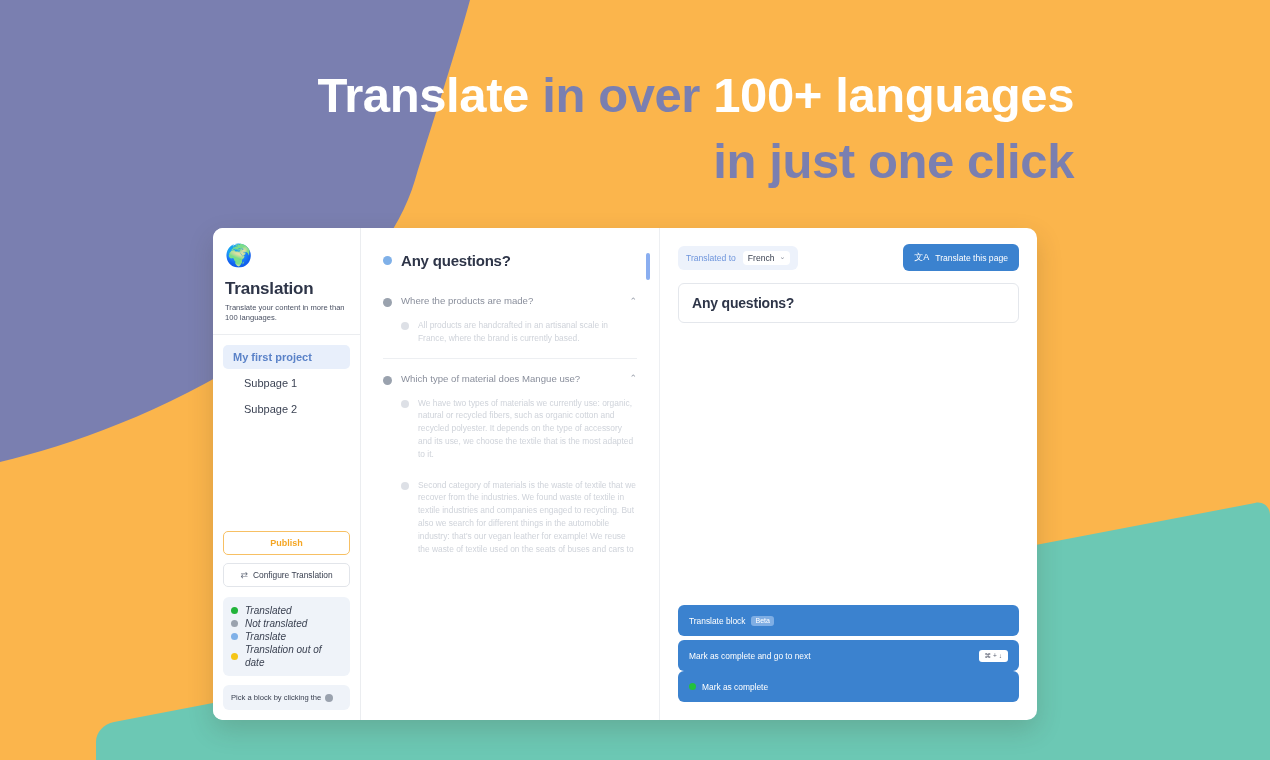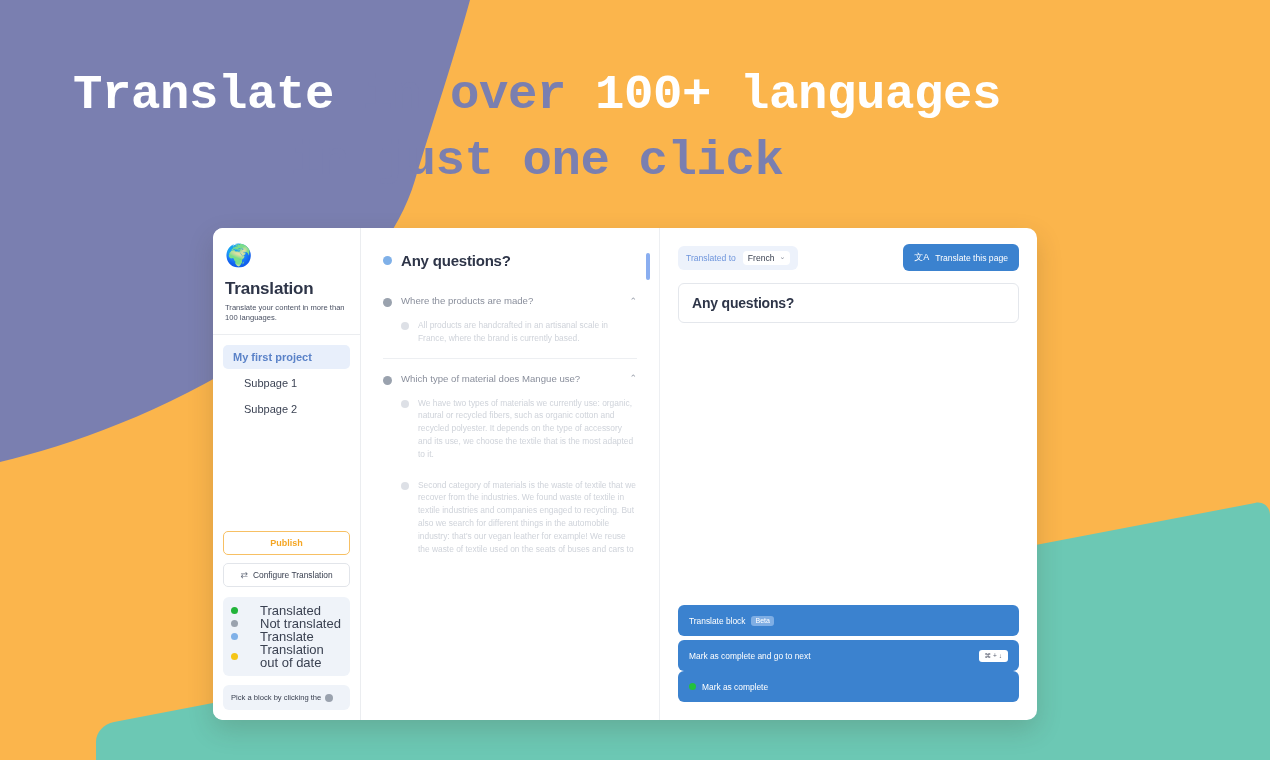--- a/index.html
+++ b/index.html
@@ -15,24 +15,23 @@
     position: absolute; inset: 0;
     background: #FBB54C;
     overflow: hidden;
   }
   #bg-svg { position: absolute; inset: 0; width: 1270px; height: 760px; display: block; }
 
   
   .hero {
     position: absolute;
     left: 0; top: 62px; width: 1074px;
-    text-align: center;
+    text-align: right;
     z-index: 3;
     pointer-events: none;
-    font-family: Liberation Mono, monospace;
   }
   .hero-line {
     font-size: 49px;
     font-weight: 700;
     line-height: 66px;
     letter-spacing: -0.4px;
   }
   .hl-white { color: #FFFFFF; }
   .hl-purple { color: #7A7FB0; }
 
@@ -136,24 +135,25 @@
 
   .legend {
     background: #EFF3F9;
     border-radius: 6px;
     padding: 7px 8px;
     margin-bottom: 9px;
   }
   .legend-row {
     display: flex;
     align-items: center;
-    gap: 22px;
-    font-size: 13px;
+    gap: 7px;
+    font-size: 10px;
     color: #3A4151;
     line-height: 13px;
+    font-style: italic;
   }
   .dot { width: 7px; height: 7px; border-radius: 50%; flex: 0 0 auto; }
 
   .hint {
     background: #EFF3F9;
     border-radius: 6px;
     padding: 8px;
     font-size: 7.6px;
     color: #3A4151;
     display: flex;

